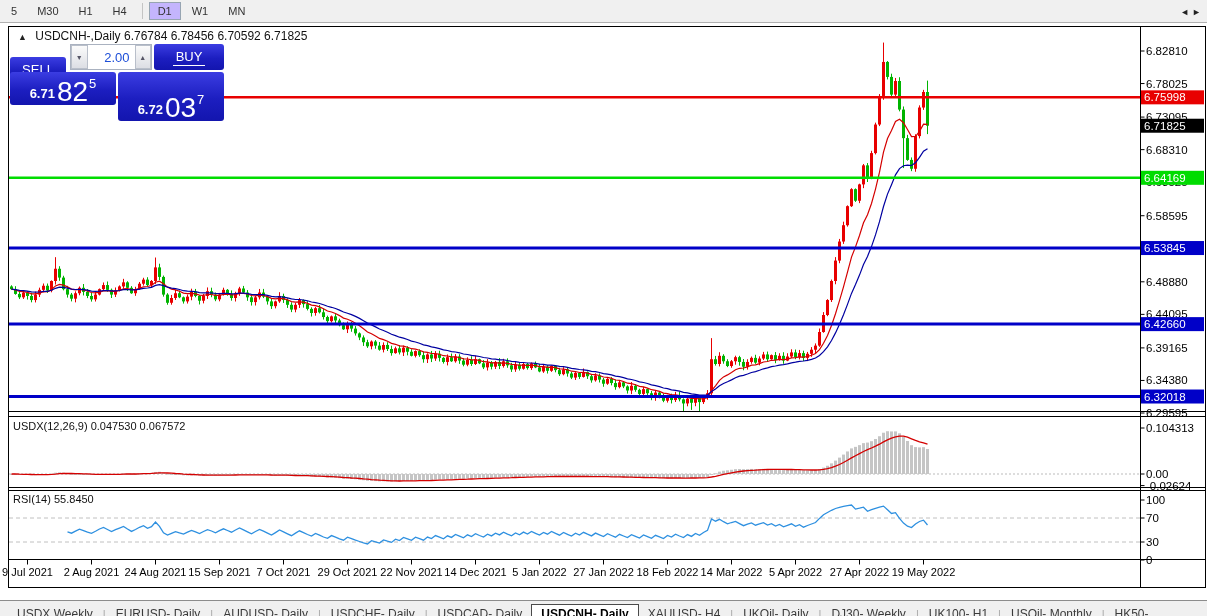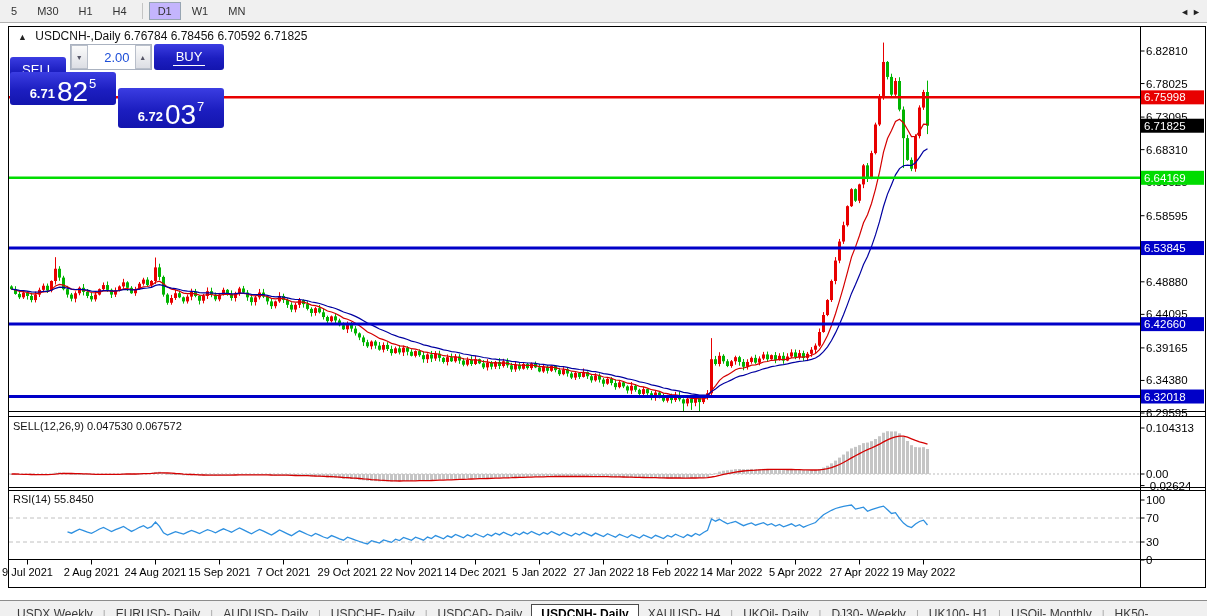--- a/index.html
+++ b/index.html
@@ -27,21 +27,21 @@
     display:flex;align-items:center;justify-content:center;font-size:13px;cursor:pointer;}
   #sell-btn span,#buy-btn span{border-bottom:1px solid #fff;padding:0 3px 1px 3px;}
   #vol-box{position:absolute;left:70px;top:44px;width:82px;height:26px;background:#eef0f4;
     border:1px solid #aab2c0;display:flex;box-sizing:border-box;z-index:4;}
   .spin{width:17px;background:linear-gradient(#fbfbfb,#dcdee4);border:1px solid #b9bfca;
     font-size:7px;color:#556;display:flex;align-items:center;justify-content:center;cursor:pointer;}
   #vol-input{flex:1;width:40px;border:none;outline:none;text-align:right;font-size:13px;
     padding-right:5px;font-family:"Liberation Sans",sans-serif;background:#fff;color:#1d4ed8;}
   #sell-price{position:absolute;left:10px;top:72px;width:106px;height:33px;z-index:4;
     display:flex;align-items:flex-end;justify-content:center;cursor:pointer;}
-  #buy-price{position:absolute;left:118px;top:88px;width:106px;height:40px;z-index:4;
+  #buy-price{position:absolute;left:118px;top:72px;width:106px;height:49px;z-index:4;
     display:flex;align-items:flex-end;justify-content:center;cursor:pointer;}
   .px-small{font-size:13px;font-weight:bold;margin:12px 2px 4px 0;}
   .px-big{font-size:28px;line-height:27px;font-weight:normal;}
   .px-sup{font-size:13px;margin:0 0 14px 1px;}
   
   #tab-bar{position:absolute;top:589px;left:0;width:1207px;height:27px;background:#f0f0f0;
     border-top:1px solid #8c8c8c;display:flex;align-items:center;font-size:12px;color:#3a3a3a;
     box-sizing:border-box;padding-left:8px;z-index:5;margin-top:11px;}
   .tab{padding:3px 9px;white-space:nowrap;cursor:pointer;}
   .tab.active{background:#ffffff;border:1px solid #4a4a4a;border-bottom-color:#fff;
@@ -909,21 +909,21 @@
   <span class="px-big">82</span>
   <span class="px-sup">5</span>
 </div>
 <div id="buy-price" class="blue">
   <span class="px-small">6.72</span>
   <span class="px-big">03</span>
   <span class="px-sup">7</span>
 </div>
 
 <div id="macd-label">
-  <span>SELL(12,26,9)</span>
+  <span>USDX(12,26,9)</span>
   <span>0.047530</span>
   <span>0.067572</span>
 </div>
 <div id="rsi-label">
   <span>RSI(14)</span>
   <span>55.8450</span>
 </div>
 
 <div id="tab-bar">
     <div class="tab">USDX,Weekly</div>

